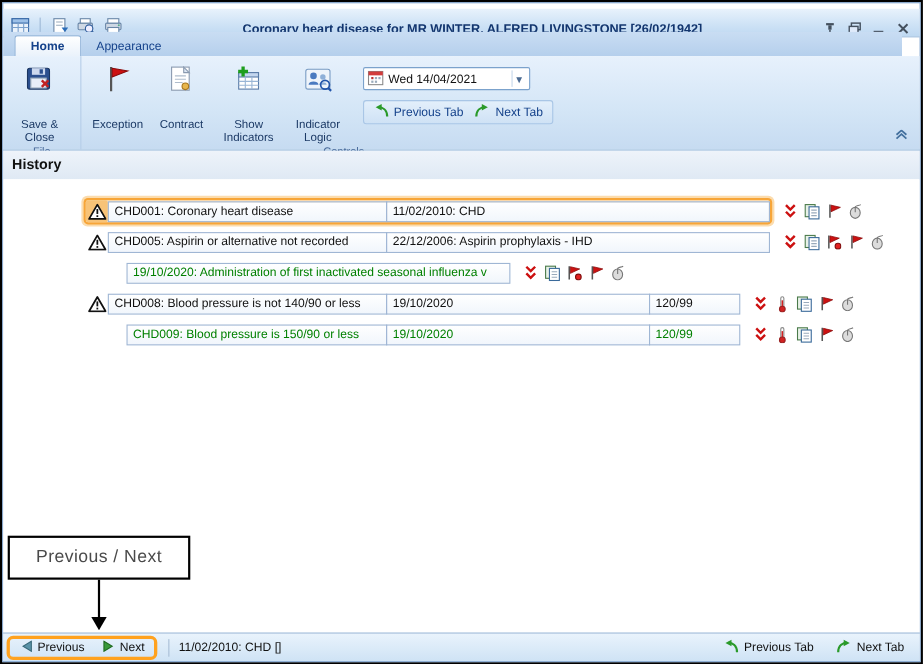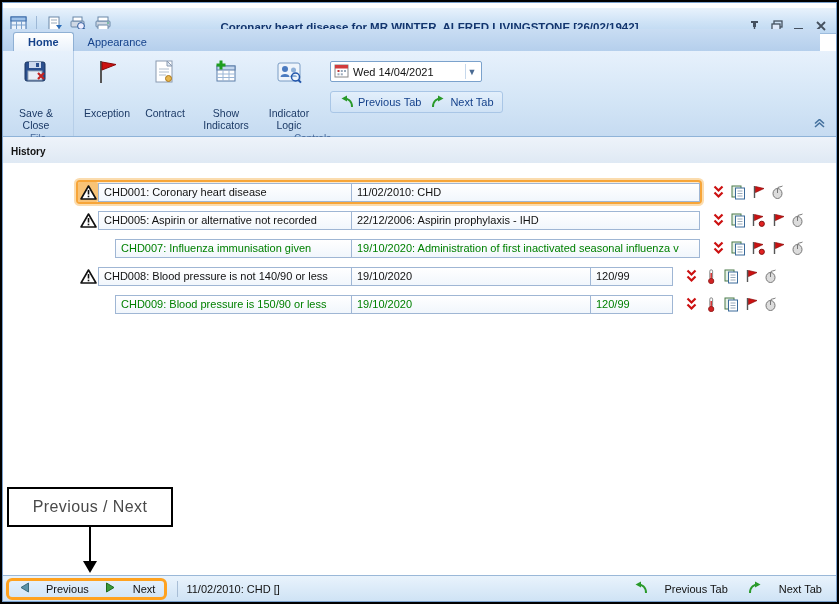--- a/index.html
+++ b/index.html
@@ -89,21 +89,21 @@
   }
   .tabnav-btn { display: inline-flex; align-items: center; gap: 4px; font-size: 11px; color: #15428b; background: none; border: none; font-family: inherit; }
   .ribbon-collapse { position: absolute; right: 10px; bottom: 4px; }
 
   
   .doctabs {
     position: absolute; top: 134px; left: 0; right: 0; height: 26px;
     background: linear-gradient(#eef3fa, #dfe9f4);
     display: flex; align-items: flex-end; padding-left: 6px;
   }
-  .history-label { font-size: 10px; font-weight: bold; color: #111; padding: 0 4px 6px 2px; }
+  .history-label { font-size: 13px; font-weight: bold; color: #111; padding: 0 4px 6px 2px; }
   .doctab {
     font-size: 11px; font-weight: bold; color: #111;
     background: #fff; border: 1px solid #93a7c2; border-bottom: none;
     border-radius: 2px 2px 0 0; padding: 4px 12px 5px;
   }
 
   
   .content {
     position: absolute; top: 160px; left: 0; right: 0; bottom: 26px;
     background: #fff; overflow: hidden;
@@ -153,21 +153,21 @@
     position: absolute; left: 0; right: 0; bottom: 0; height: 26px;
     background: linear-gradient(#e9f3fc, #cfe3f5);
     border-top: 1px solid #9ab8d8;
     display: flex; align-items: center; font-size: 11px; color: #111;
   }
   .navgroup {
     display: flex; align-items: center; gap: 16px; height: 22px;
     border: 3px solid #ffa21f; border-radius: 6px; padding: 0 9px; margin-left: 3px;
     background: transparent;
   }
-  .nav-btn { display: inline-flex; align-items: center; gap: 16px; background: none; border: none; font-size: 11px; color: #111; font-family: inherit; }
+  .nav-btn { display: inline-flex; align-items: center; gap: 4px; background: none; border: none; font-size: 11px; color: #111; font-family: inherit; }
   .status-sep { width: 1px; height: 16px; background: #a8bed6; margin: 0 8px 0 10px; }
   .status-right { margin-left: auto; display: flex; align-items: center; gap: 20px; padding-right: 14px; }
 </style>
 </head>
 <body>
 
 <div class="frame">
   <div class="window">
 
     <div class="titlebar">
@@ -469,23 +469,20 @@
                   <ellipse cx="6.5" cy="8.5" rx="4.5" ry="5" fill="#dcdcdc" stroke="#777"></ellipse>
                   <line x1="6.5" y1="3.5" x2="6.5" y2="8" stroke="#777"></line>
                   <path d="M6.5 3.5 C6.5 1.5, 10 2.2, 11.5 1" stroke="#777" fill="none"></path>
                 </svg>
               </span>
           </div>
         </div>
 
         <div class="row green">
           <div class="rowmain indent">
-            <div class="cell c1 narrow">
-                <span>CHD007: Influenza immunisation given</span>
-              </div>
             <div class="cell c2wide">
                 <span>19/10/2020: Administration of first inactivated seasonal influenza v</span>
               </div>
           </div>
           <div class="row-icons">
             <span class="ric">
                 <svg width="11" height="14">
                   <path d="M1.5 1.5 L5.5 5.5 L9.5 1.5" fill="none" stroke="#cc1111" stroke-width="2.2"></path>
                   <path d="M1.5 7.5 L5.5 11.5 L9.5 7.5" fill="none" stroke="#cc1111" stroke-width="2.2"></path>
                 </svg>

